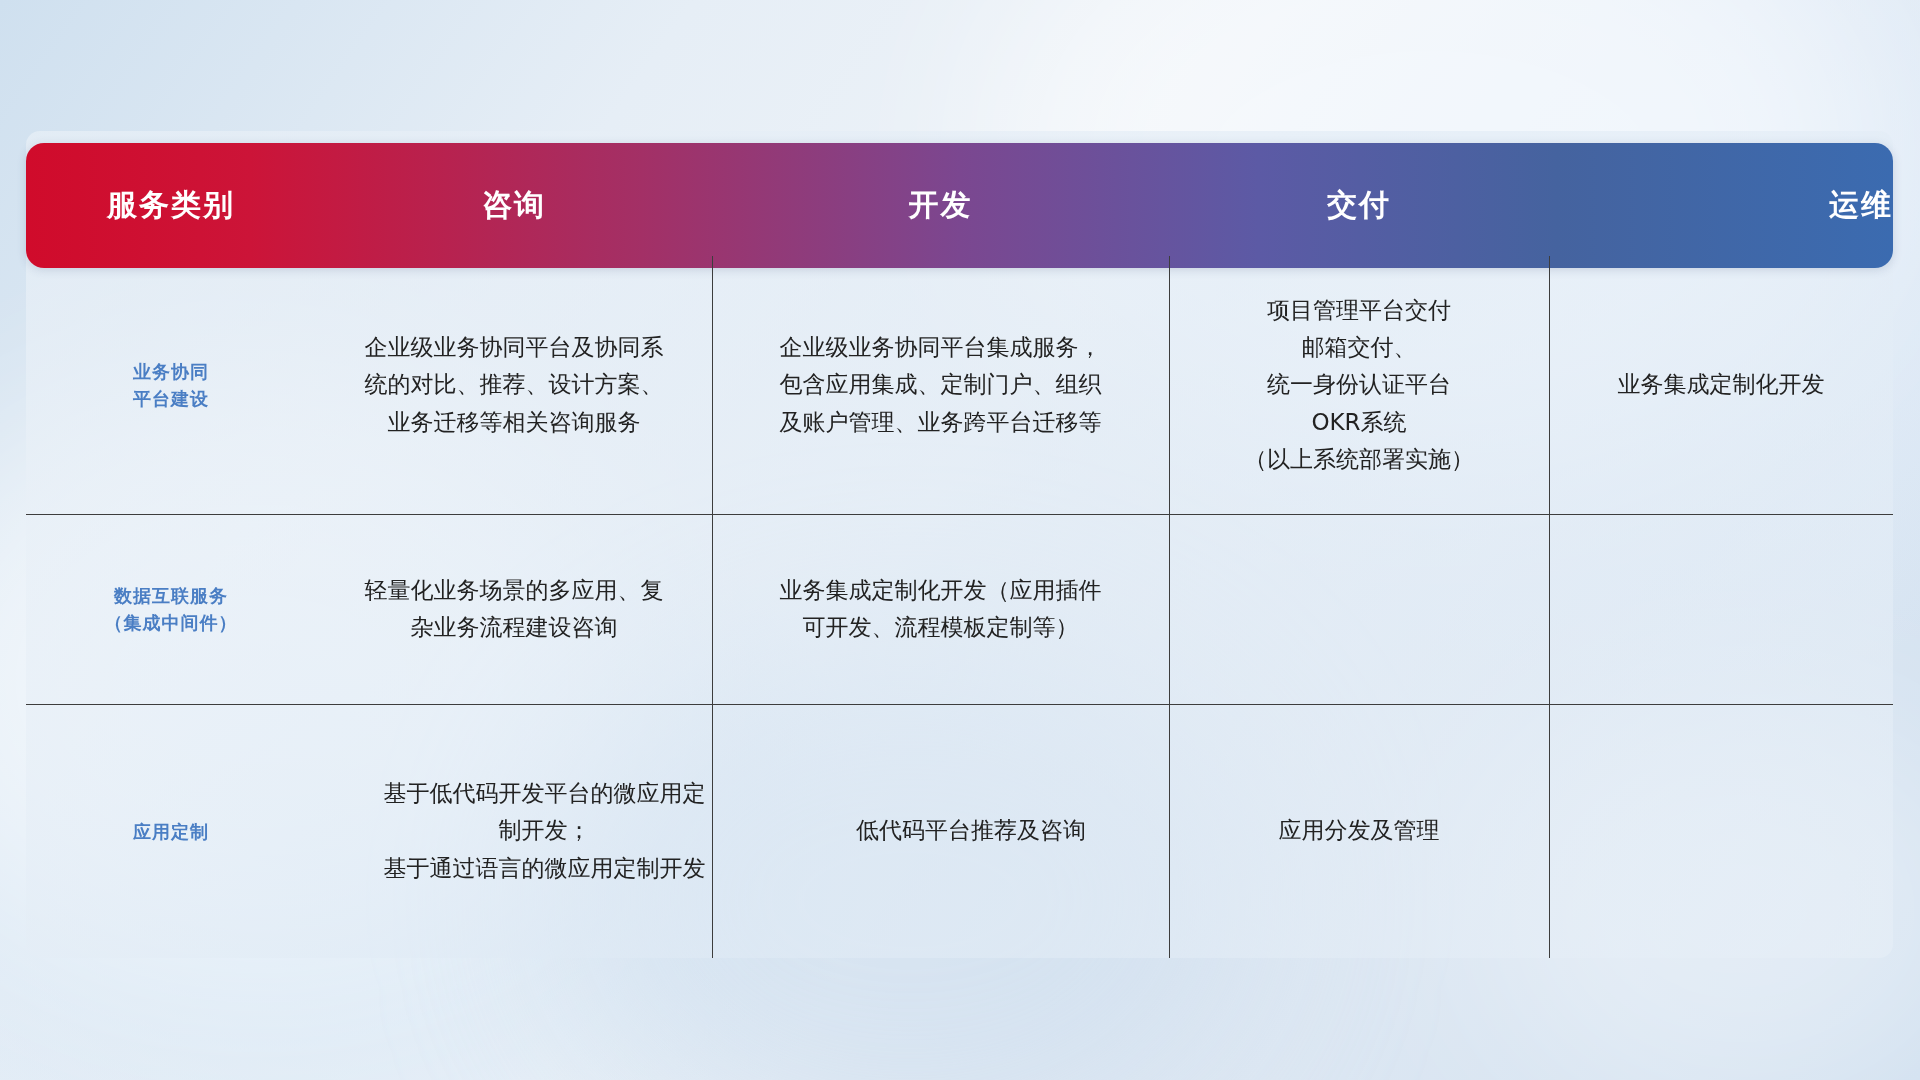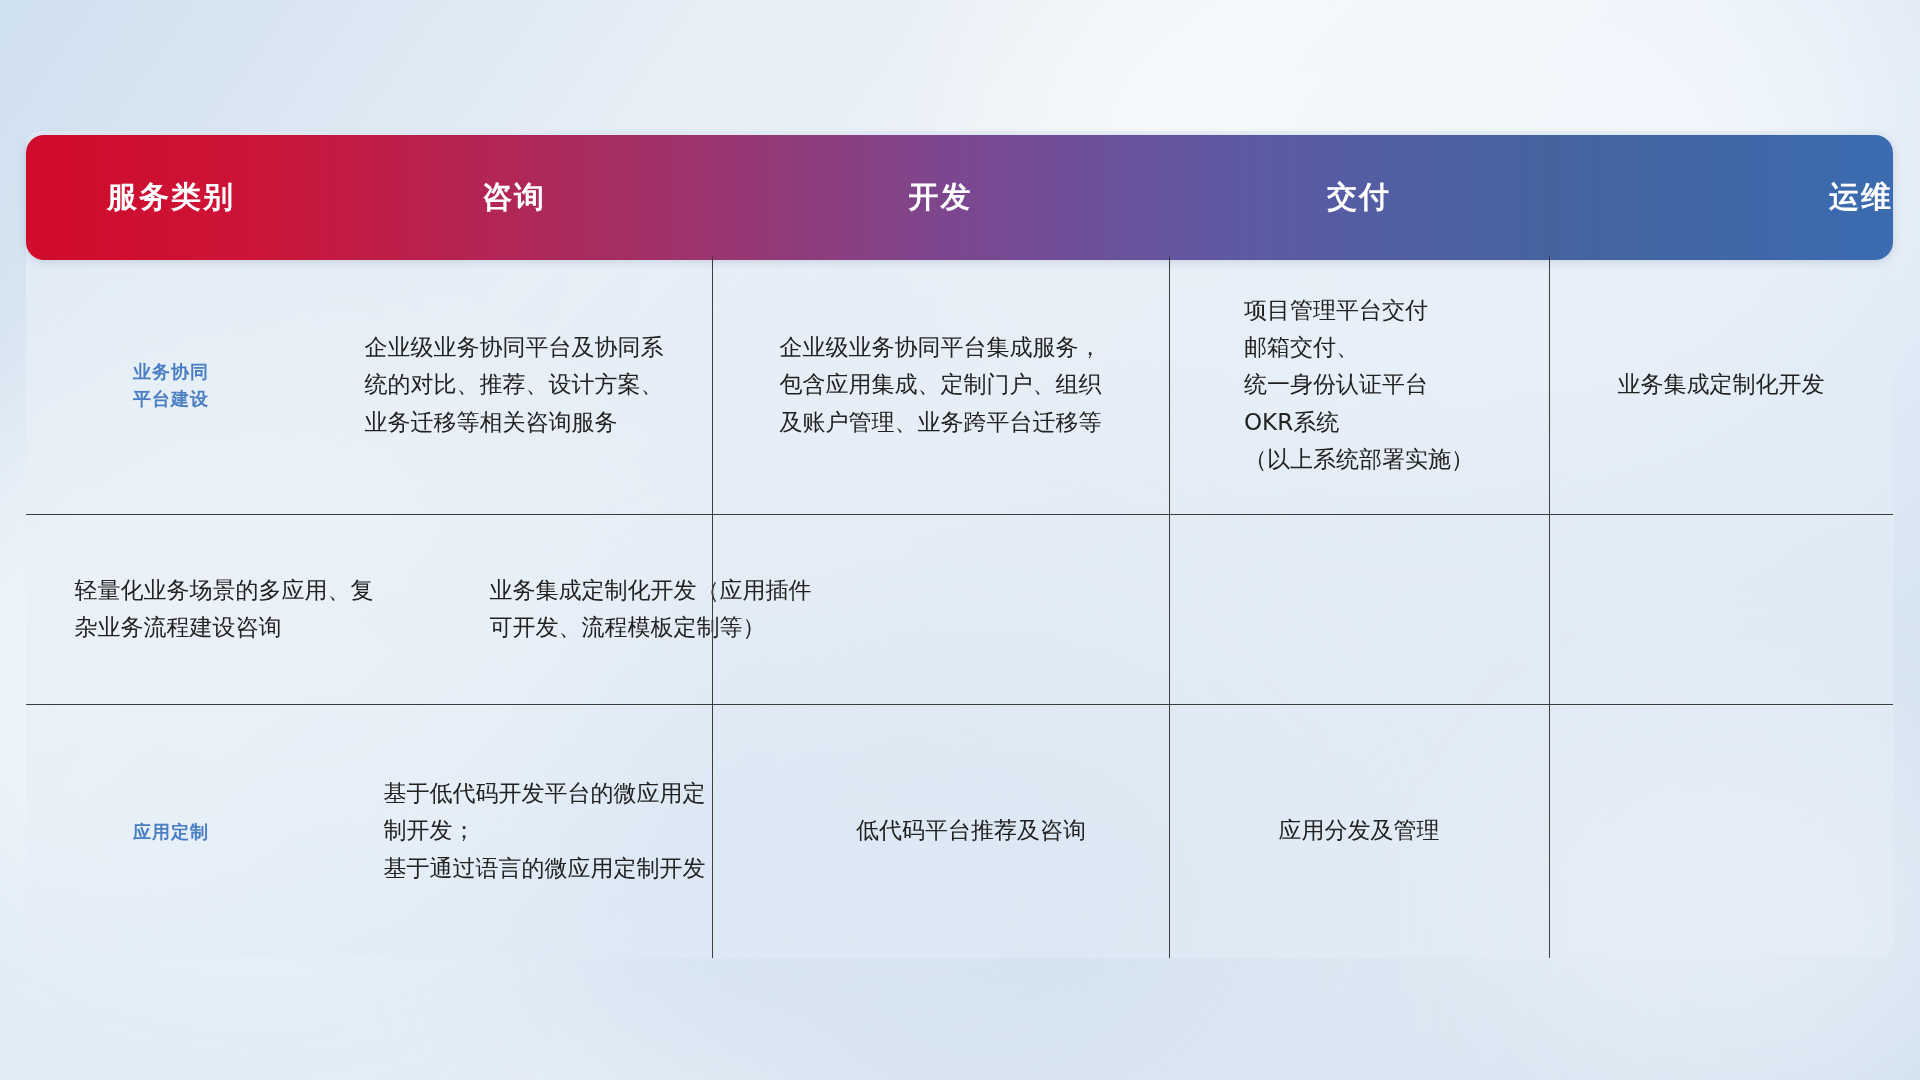--- a/index.html
+++ b/index.html
@@ -47,21 +47,21 @@
     top: 0;
     width: 1867px;
     height: 827px;
     background: linear-gradient(135deg, rgba(236,242,248,0.62) 0%, rgba(223,234,245,0.6) 50%, rgba(231,239,247,0.58) 100%);
     border-radius: 14px;
   }
 
   .header-row {
     position: absolute;
     left: 0;
-    top: 4px;
+    top: 12px;
     width: 1867px;
     height: 125px;
     border-radius: 18px;
     background: linear-gradient(90deg, #d00b2b 0%, #cc1438 12%, #a33066 33%, #7b4790 50%, #5c5aa5 66%, #45639f 82%, #3b6bb0 100%);
     display: flex;
     align-items: center;
     box-shadow: 0 2px 10px rgba(60,80,120,0.18);
   }
 
   .header-cell {
@@ -99,20 +99,21 @@
 
   .cell {
     box-sizing: border-box;
     display: flex;
     align-items: center;
     justify-content: center;
     padding: 8px 14px;
     font-size: 23px;
     line-height: 1.62;
     color: #222222;
+    text-align: center;
     white-space: pre-line;
   }
 
   .cell.label {
     font-size: 18px;
     font-weight: bold;
     color: #4a7ec4;
     letter-spacing: 1px;
     line-height: 1.5;
   }
@@ -174,20 +175,22 @@
 及账户管理、业务跨平台迁移等</div>
         <div class="cell c3">项目管理平台交付
 邮箱交付、
 统一身份认证平台
 OKR系统
 （以上系统部署实施）</div>
         <div class="cell c4">业务集成定制化开发</div>
       </div>
 
       <div class="row r1">
+        <div class="cell label c0">数据互联服务
+（集成中间件）</div>
         <div class="cell c1">轻量化业务场景的多应用、复
 杂业务流程建设咨询</div>
         <div class="cell c2">业务集成定制化开发（应用插件
 可开发、流程模板定制等）</div>
         <div class="cell c3"></div>
         <div class="cell c4"></div>
       </div>
 
       <div class="row r2">
         <div class="cell label c0">应用定制</div>

